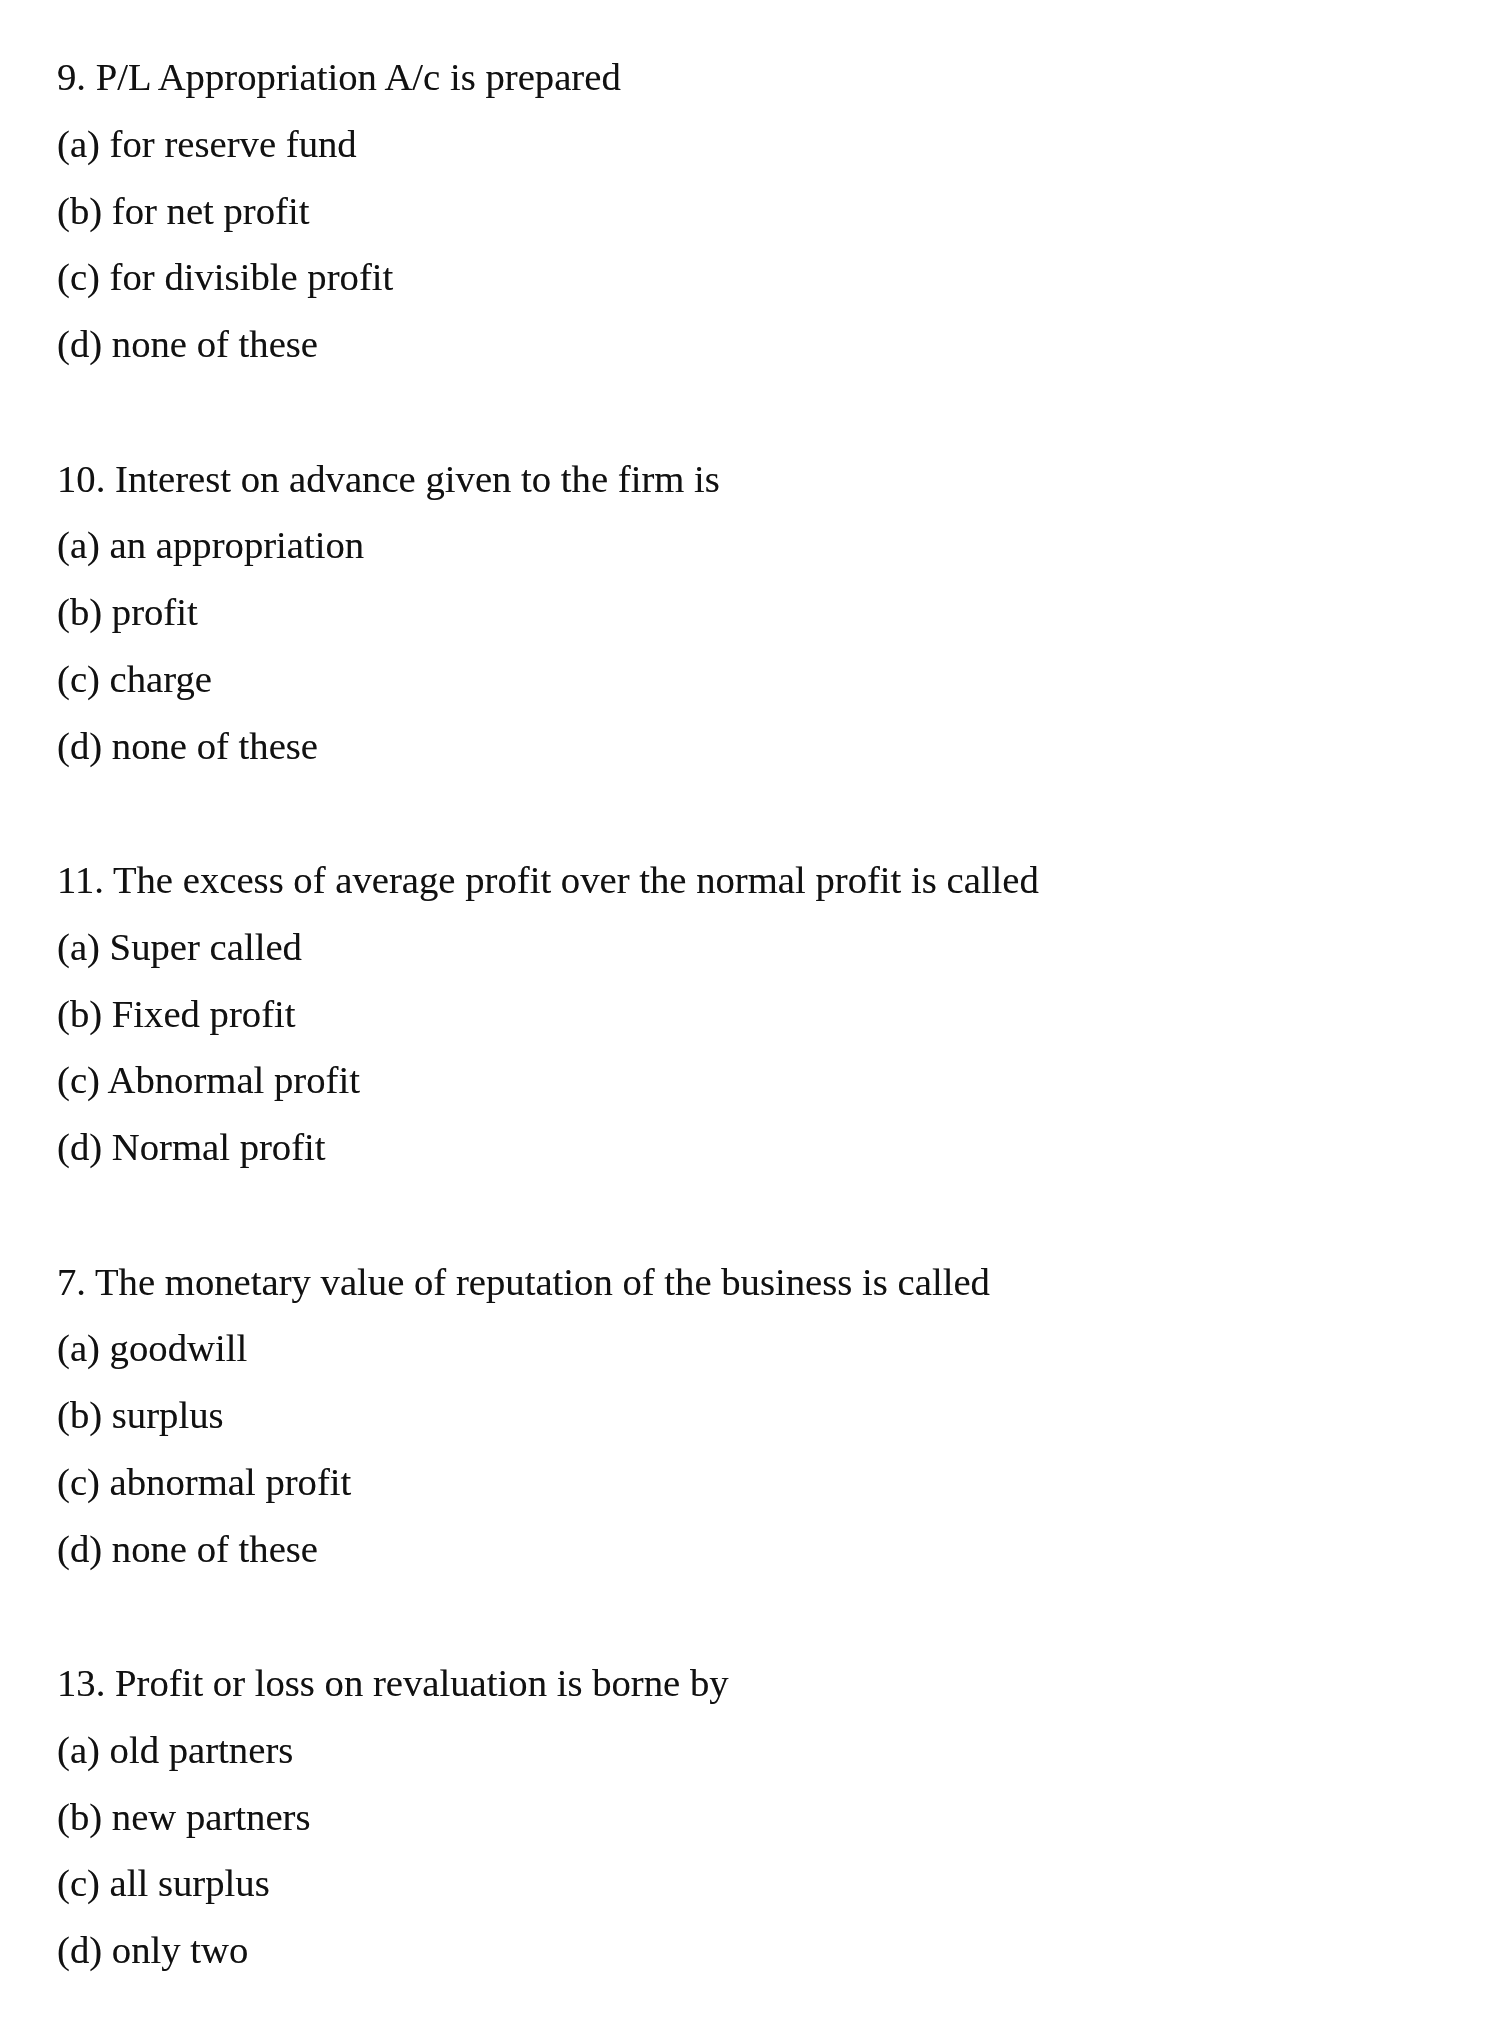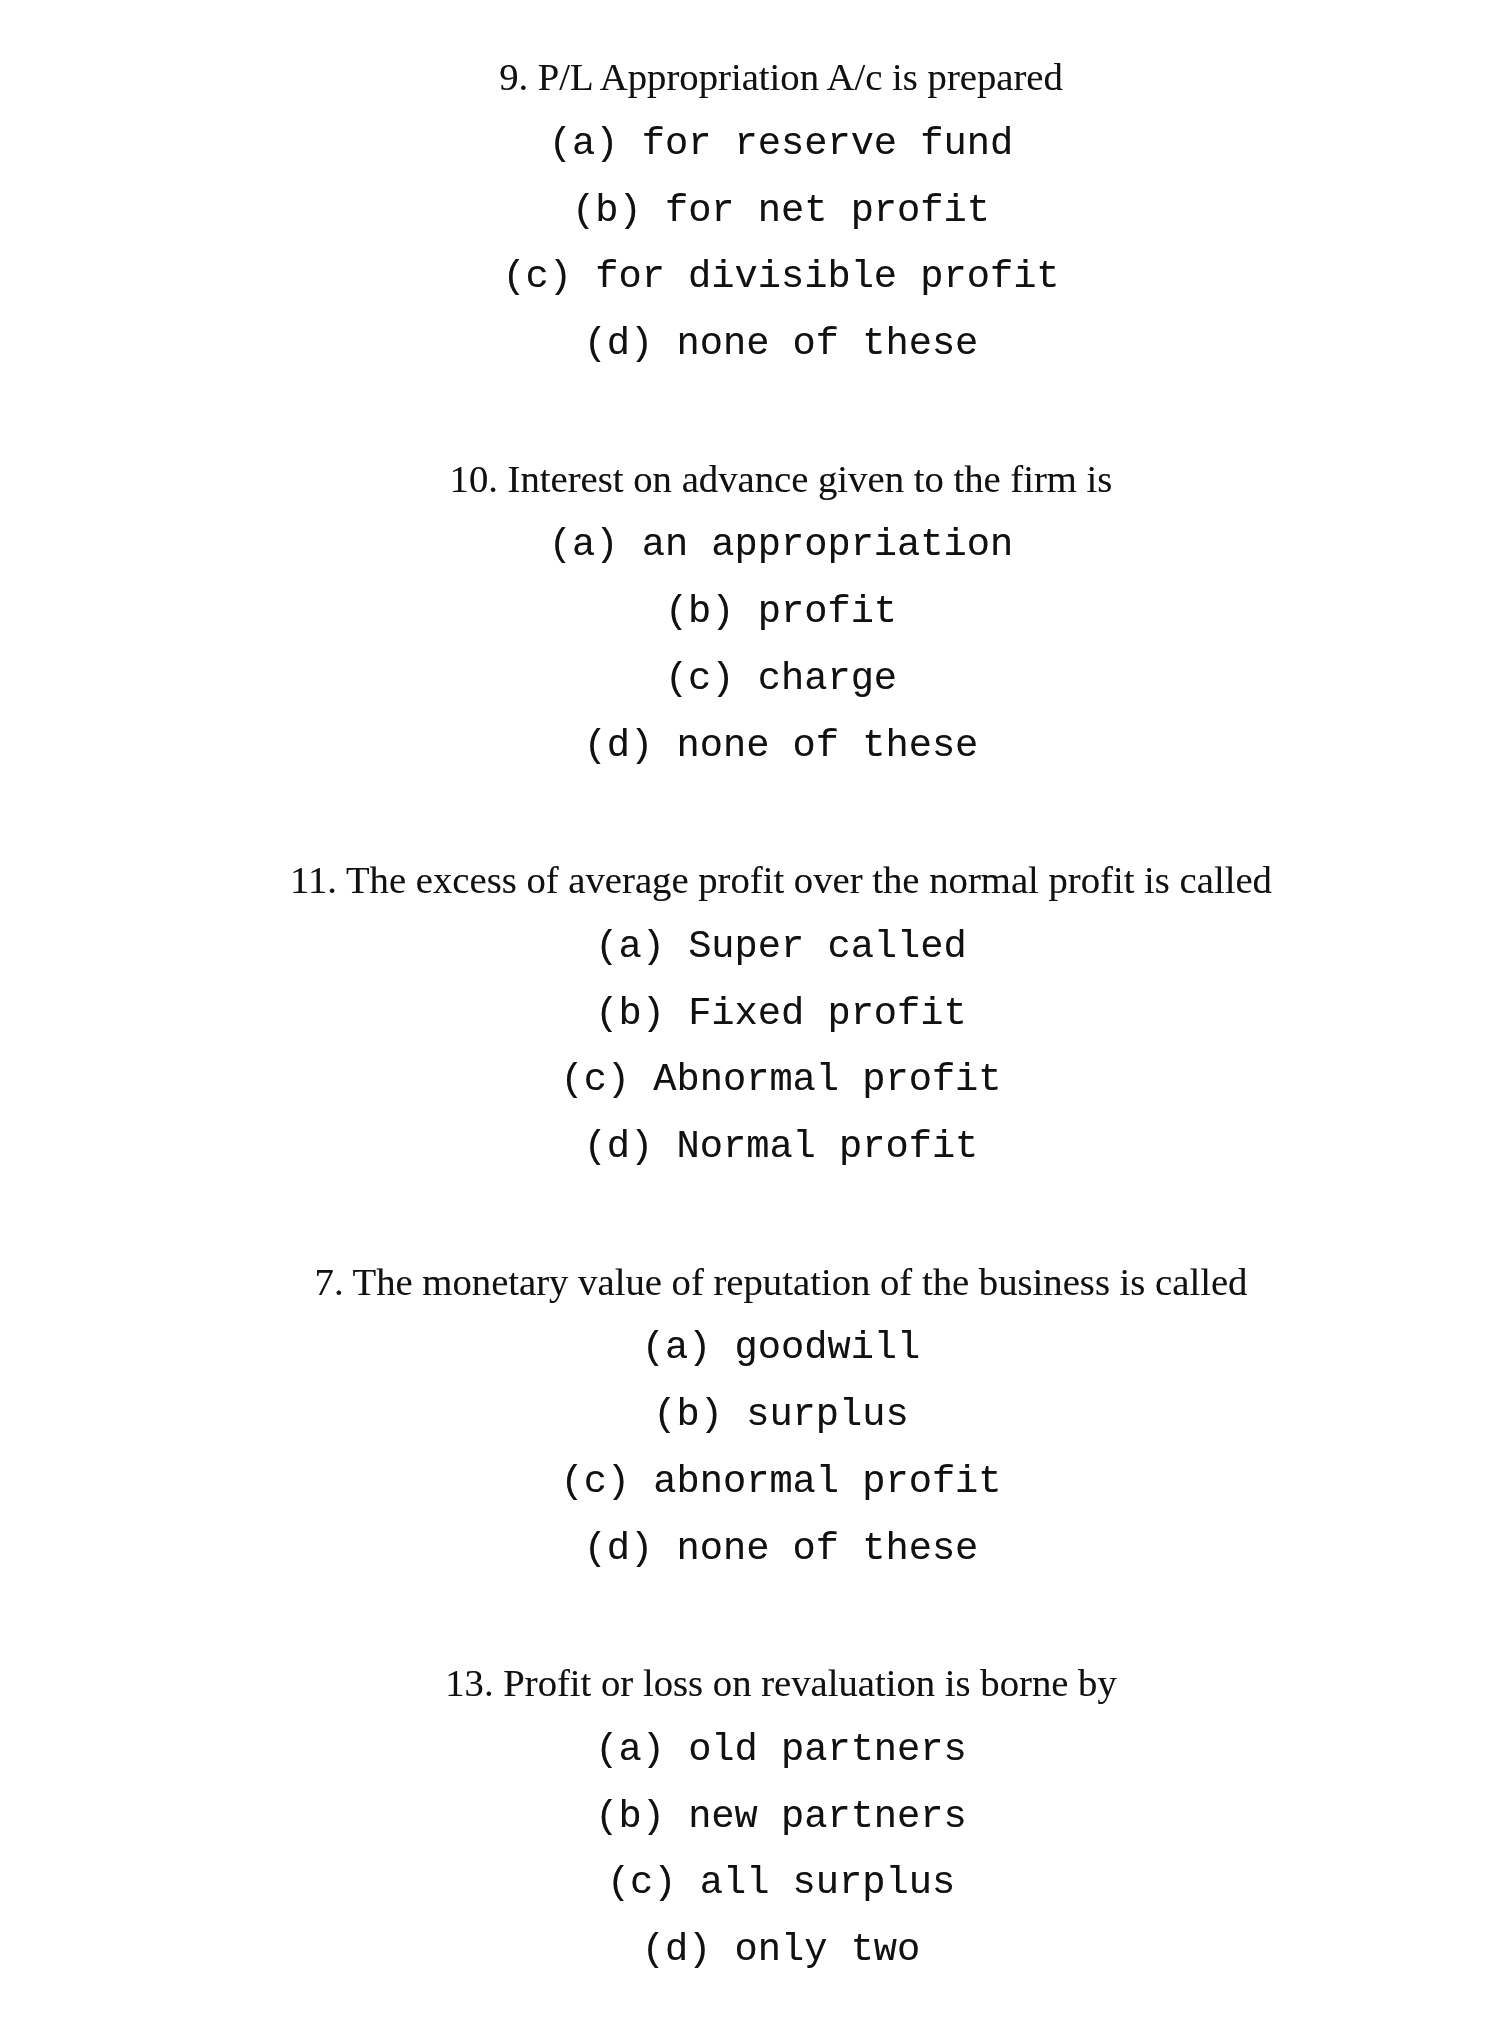--- a/index.html
+++ b/index.html
@@ -16,32 +16,30 @@
     color: #111111;
   }
   .page {
     position: absolute;
     left: 57px;
     top: 44px;
     right: 0;
   }
   .question-block {
     height: 401.5px;
-    text-align: center;
   }
   .line {
     font-size: 38.7px;
     line-height: 66.8px;
     height: 66.8px;
     white-space: nowrap;
     text-shadow: 0 0 0.6px rgba(0,0,0,0.35);
   }
   .option {
     cursor: default;
-    font-family: Liberation Mono, monospace;
   }
 </style>
 </head>
 <body>
 
 <div class="page">
 
   <div class="question-block">
     <div class="line question">9. P/L Appropriation A/c is prepared</div>
     <div class="line option">(a) for reserve fund</div>

